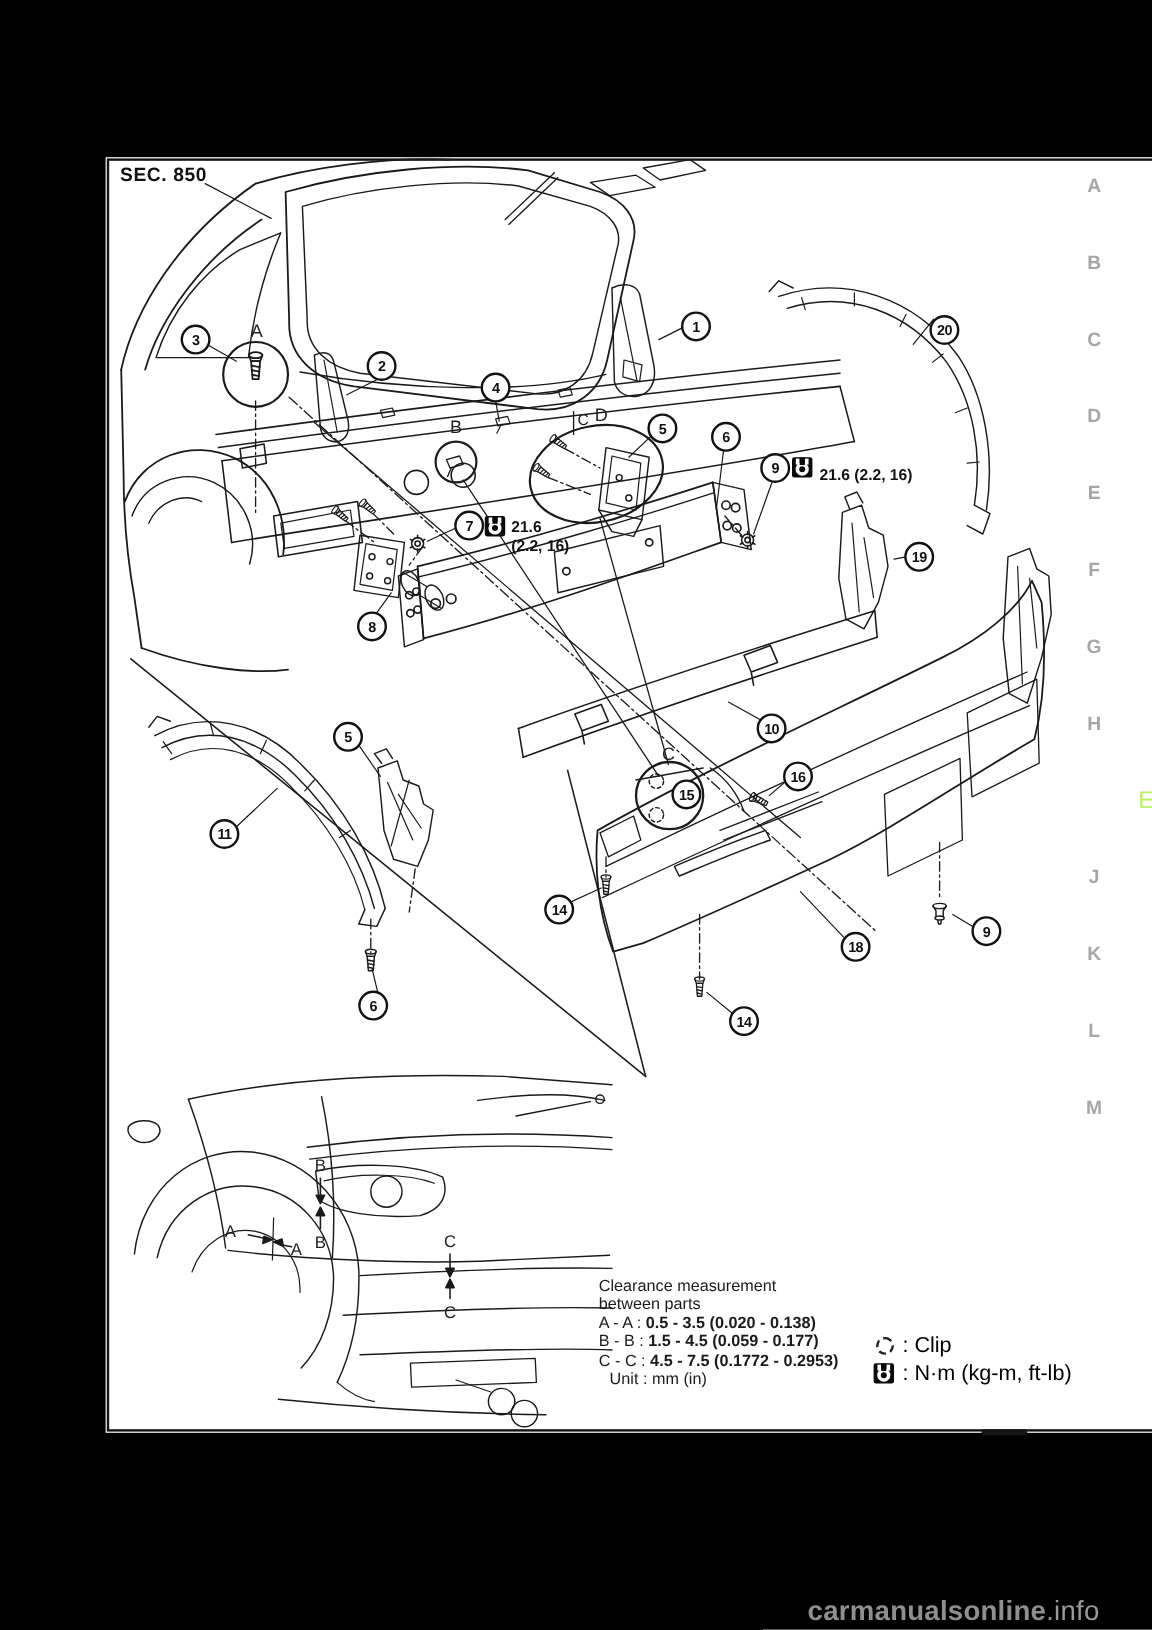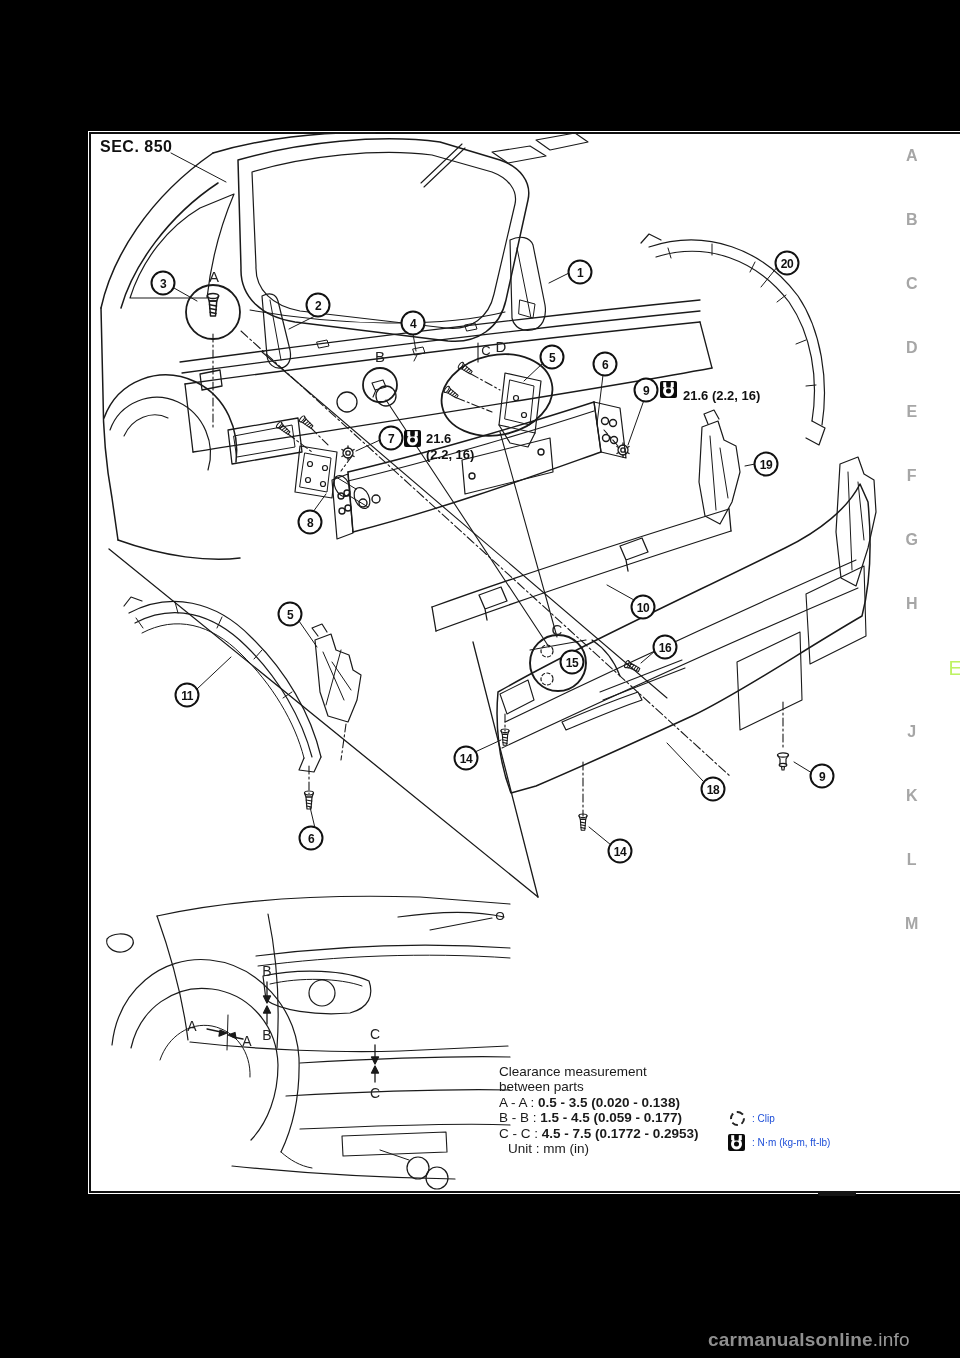--- a/index.html
+++ b/index.html
@@ -25,31 +25,31 @@
   }
   .dletter.small{font-size:13px;}
   .torque-ico{
     position:absolute;width:17px;height:17px;background:#0a0a0a;border-radius:2px;
   }
   .torque-txt{position:absolute;font-size:13px;font-weight:bold;color:#111;line-height:15px;white-space:pre;}
   .clearance{
     position:absolute;left:411px;top:933px;font-size:13.5px;color:#1a1a1a;line-height:15.4px;white-space:nowrap;
   }
   .clearance .val{font-weight:bold;}
-  .legend-row{position:absolute;display:flex;align-items:center;gap:7px;font-size:10px;color:#1d4ed8;white-space:nowrap;}
+  .legend-row{position:absolute;display:flex;align-items:center;gap:7px;font-size:18px;color:#000000;white-space:nowrap;}
   .clip-ico{width:15px;height:15px;border:2px dashed #222;border-radius:50%;box-sizing:border-box;}
   .smudge{position:absolute;left:730px;top:1060px;width:38px;height:5px;background:#151515;border-radius:2px;}
   .tab-rail{position:absolute;right:0;top:0;width:83px;height:1358px;}
   .tab{
     position:absolute;left:0;width:70px;text-align:center;transform:translateY(-50%);
     color:#a6a6a6;font-weight:bold;font-size:16px;letter-spacing:.5px;
   }
   .tab.current{color:#bef264;font-weight:normal;font-size:20px;letter-spacing:1px;margin-left:47px;}
   .watermark{
-    position:absolute;left:708px;top:1329px;font-size:19px;color:#8f8f8f;
+    position:absolute;left:673px;top:1329px;font-size:23px;color:#8f8f8f;
     font-weight:bold;text-decoration:none;letter-spacing:.2px;
   }
   .watermark .tld{font-weight:normal;color:#9a9a9a;}
 </style>
 </head>
 <body>
 
 <div class="page">
   <div class="frame"></div>
 
@@ -348,21 +348,21 @@
   <div class="co" style="left:99px;top:564px;">11</div>
   <div class="co" style="left:202px;top:483px;">5</div>
   <div class="co" style="left:223px;top:707px;">6</div>
   <div class="co" style="left:378px;top:627px;">14</div>
   <div class="co" style="left:532px;top:720px;">14</div>
   <div class="co" style="left:484px;top:531px;">15</div>
   <div class="co" style="left:577px;top:516px;">16</div>
   <div class="co" style="left:734px;top:645px;">9</div>
   <div class="co" style="left:625px;top:658px;">18</div>
   <div class="co" style="left:678px;top:333px;">19</div>
-  <div class="co" style="left:699px;top:132px;">20</div>
+  <div class="co" style="left:699px;top:144px;">20</div>
 
   <div class="dletter" style="left:126px;top:145px;">A</div>
   <div class="dletter" style="left:292px;top:225px;">B</div>
   <div class="dletter small" style="left:398px;top:219px;">C</div>
   <div class="dletter" style="left:413px;top:215px;">D</div>
   <div class="dletter" style="left:469px;top:498px;">C</div>
 
   <span class="torque-ico" style="left:572px;top:250px;">
     <svg width="17" height="17" viewBox="0 0 17 17">
       <circle cx="8.5" cy="10" r="4" stroke="#fff" stroke-width="3" fill="none"></circle>

